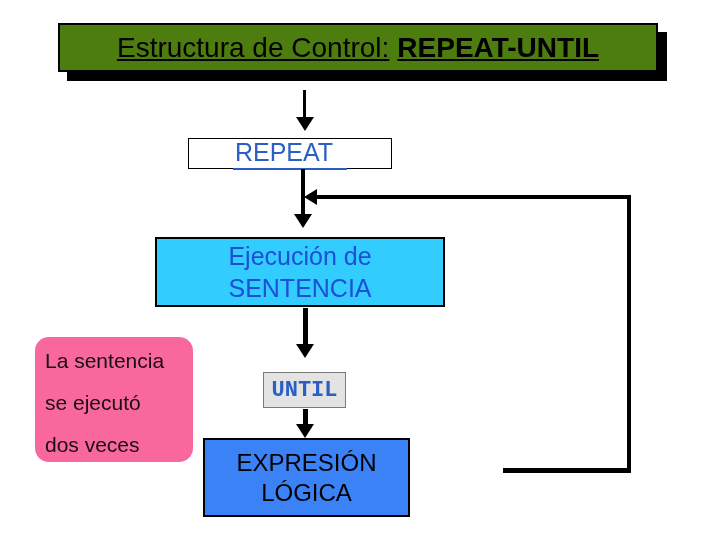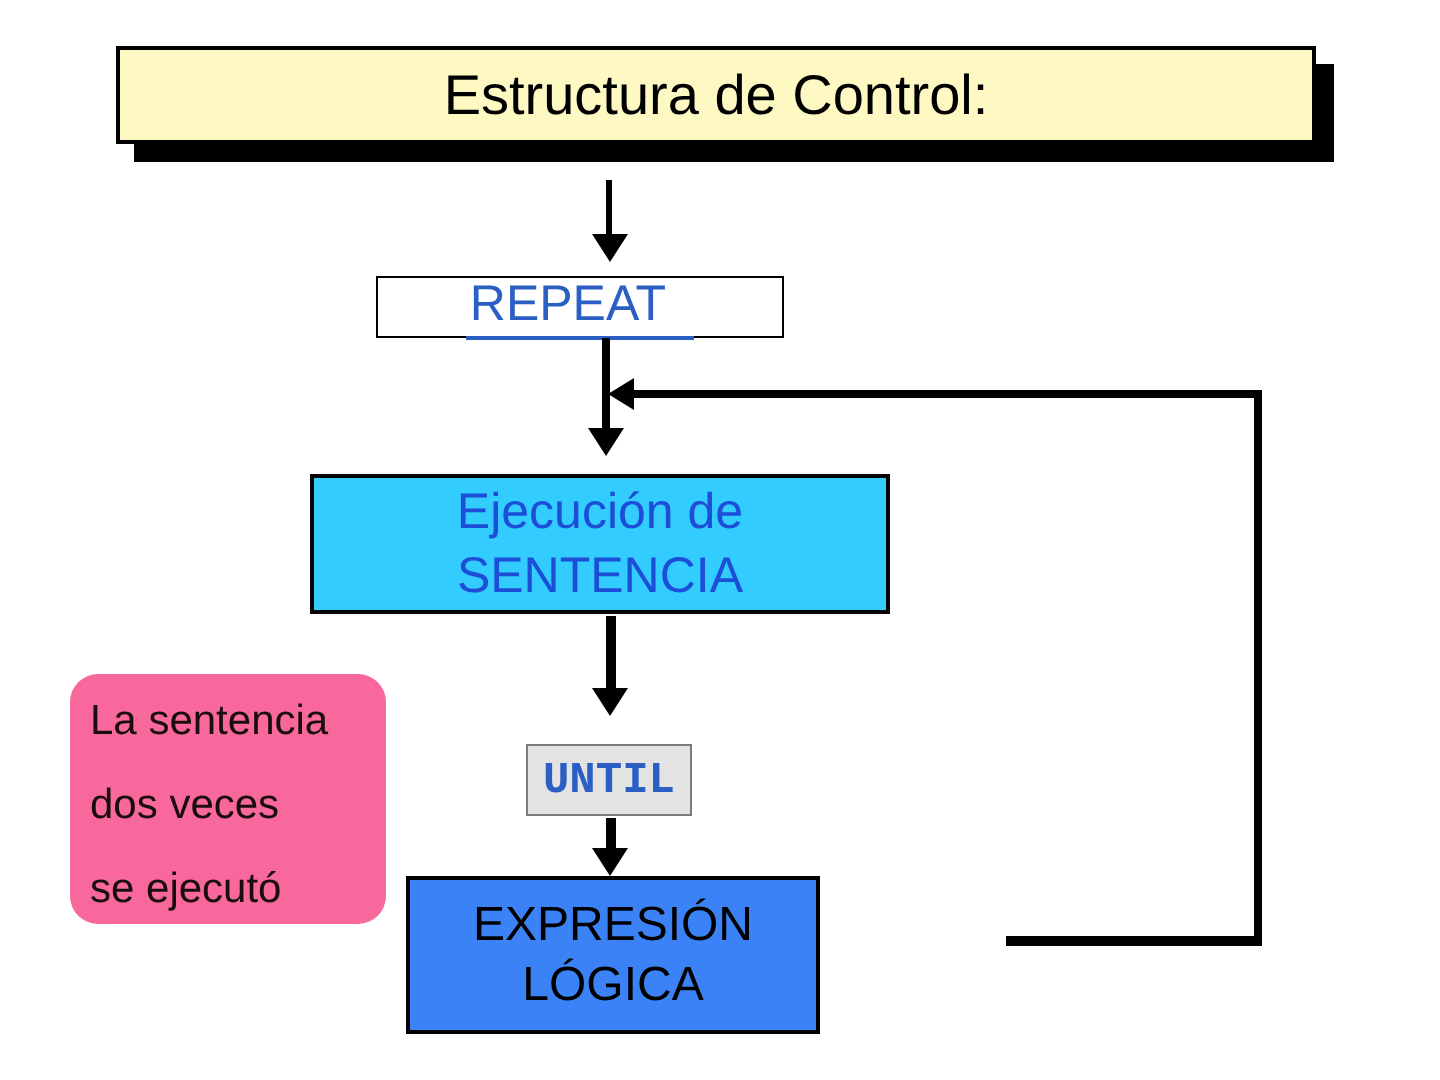--- a/index.html
+++ b/index.html
@@ -11,26 +11,27 @@
     height: 540px;
     background: #ffffff;
     overflow: hidden;
   }
 
   
   .title-box {
     position: absolute;
     left: 58px; top: 23px;
     width: 600px; height: 49px;
-    background: #fef9c3;
+    background: #4d7c0f;
     border: 2px solid #000000;
     box-shadow: 9px 9px 0 0 #000000;
     display: flex; align-items: center; justify-content: center;
     font-size: 28px; color: #000000;
     white-space: nowrap;
+    text-decoration: underline;
   }
   .title-box .bold { font-weight: bold; margin-left: 8px; }
 
   .repeat-box {
     position: absolute;
     left: 188px; top: 138px;
     width: 204px; height: 31px;
     background: #ffffff;
     border: 1px solid #000000;
     display: flex; align-items: center; justify-content: center;
@@ -133,20 +134,21 @@
   .loop-right  { left: 627px; top: 195px; width: 4px; height: 277px; }
   .loop-bottom { left: 503px; top: 468px; width: 128px; height: 5px; }
 </style>
 </head>
 <body>
 
 <div class="slide">
 
   <div class="title-box">
     <span>Estructura de Control:</span>
+    <span class="bold">REPEAT-UNTIL</span>
   </div>
 
   <div class="vline l1"></div>
   <div class="arrow-down a1"></div>
 
   <div class="repeat-box">
     <span class="keyword-link">REPEAT</span>
   </div>
 
   <div class="vline l2"></div>
@@ -160,22 +162,22 @@
   <div class="body-box">
     <div>Ejecución de</div>
     <div>SENTENCIA</div>
   </div>
 
   <div class="vline l3"></div>
   <div class="arrow-down a3"></div>
 
   <div class="note-box">
     <div>La sentencia</div>
+    <div>se ejecutó</div>
     <div>dos veces</div>
-    <div>se ejecutó</div>
   </div>
 
   <div class="until-box">
     <span class="mono">UNTIL</span>
   </div>
 
   <div class="vline l4"></div>
   <div class="arrow-down a4"></div>
 
   <div class="cond-box">

